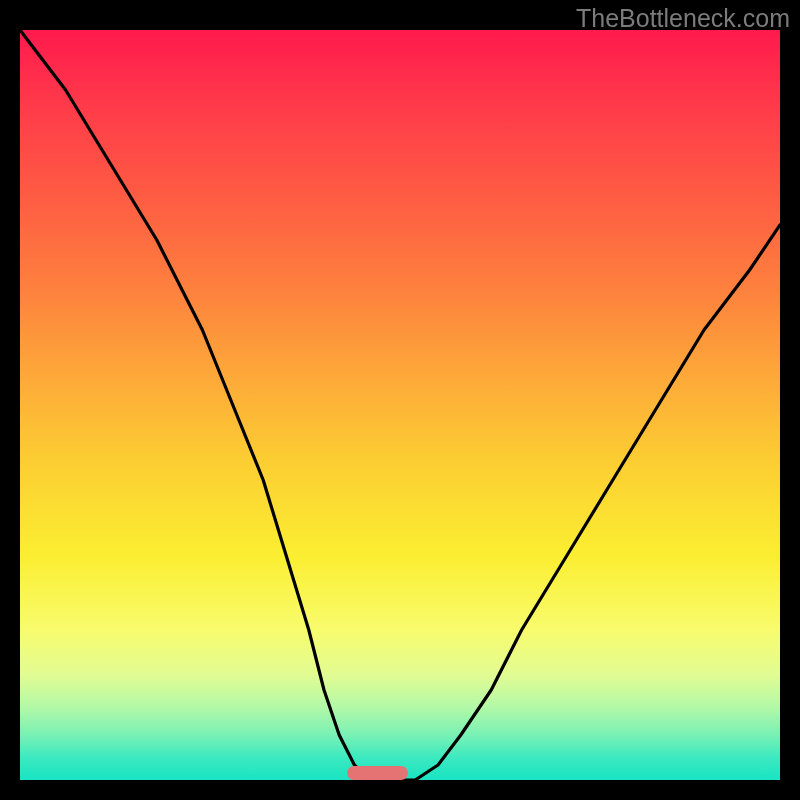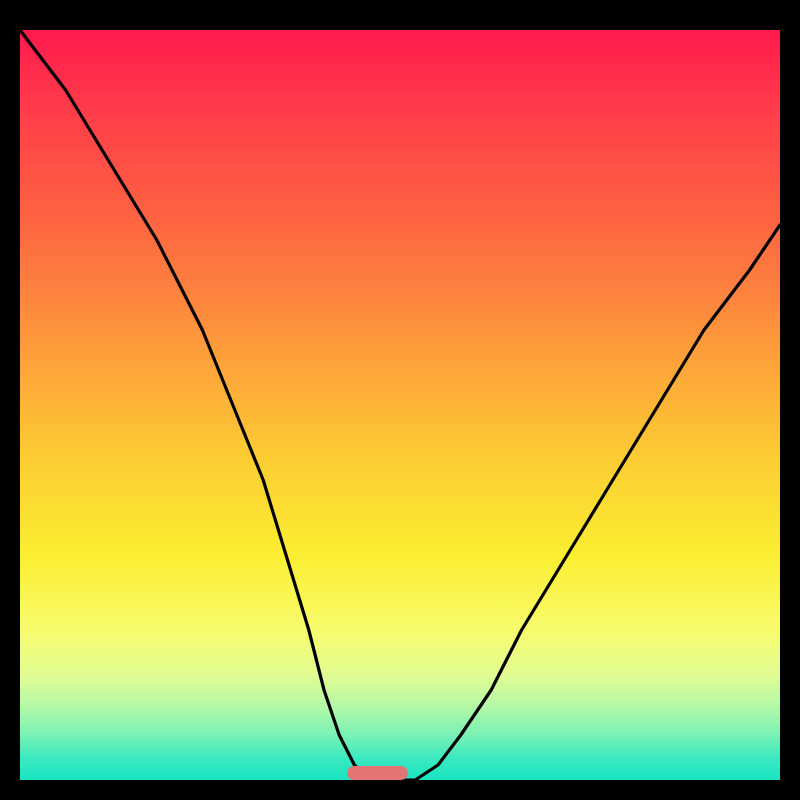--- a/index.html
+++ b/index.html
@@ -71,20 +71,21 @@
     width: 100%;
     height: 100%;
     z-index: 4;
   }
 </style>
 </head>
 <body>
 
 <div class="canvas">
 
+  <div class="watermark">TheBottleneck.com</div>
 
   <div class="plot-area">
     <div class="gradient-bg"></div>
 
     <svg class="curve" viewBox="0 0 760 750" preserveAspectRatio="none">
       <path fill="none" stroke="#000" stroke-width="3.2" stroke-linecap="round" stroke-linejoin="round" d="M0.0 0.0 L45.6 60.0 L91.2 135.0 L136.8 210.0 L182.4 300.0 L212.8 375.0 L243.2 450.0 L266.0 525.0 L288.8 600.0 L304.0 660.0 L319.2 705.0 L334.4 735.0 L349.6 750.0 L364.8 750.0 L380.0 750.0 L395.2 750.0 L418.0 735.0 L440.8 705.0 L471.2 660.0 L501.6 600.0 L547.2 525.0 L592.8 450.0 L638.4 375.0 L684.0 300.0 L729.6 240.0 L760.0 195.0"></path>
     </svg>
 
     <div class="pill" style="left: 326.8px; width: 60.8px; height: 14px; bottom: 0px; background: rgb(229, 115, 115);"></div>
   </div>

